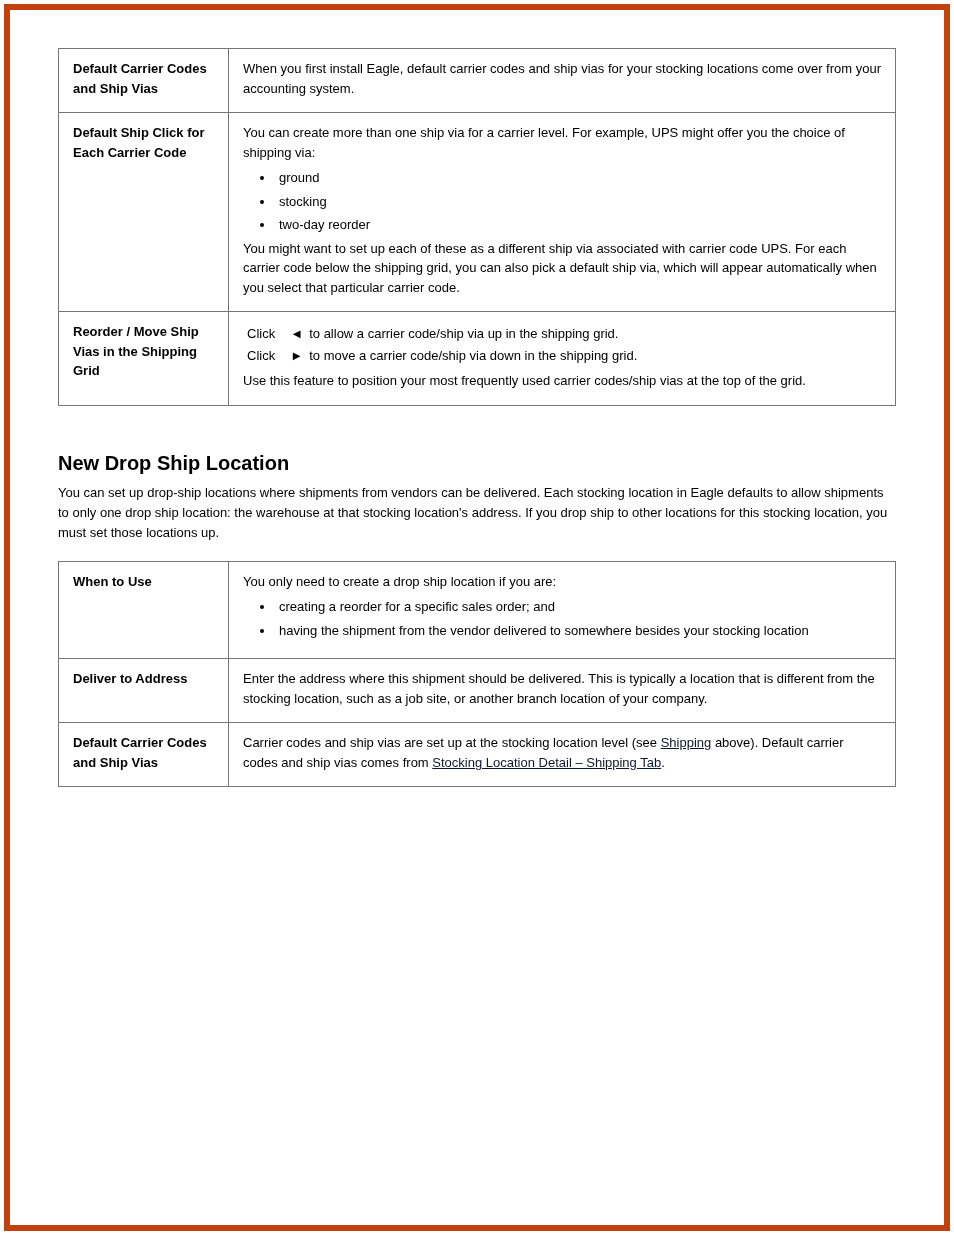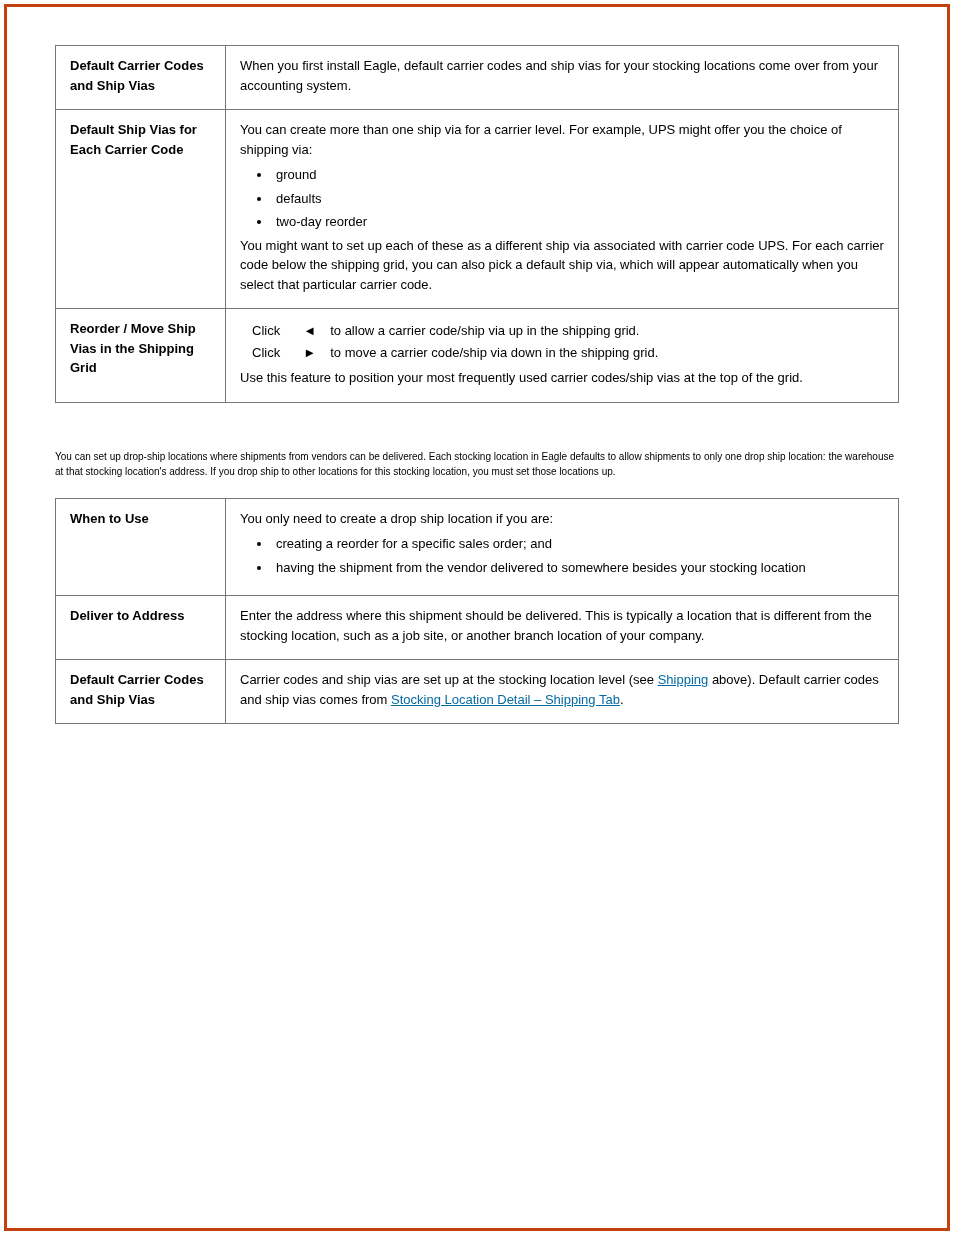--- a/index.html
+++ b/index.html
@@ -7,21 +7,21 @@
   body {
     font-family: Arial, Helvetica, sans-serif;
     font-size: 14px;
     color: #000;
     background: #fff;
     width: 954px;
     height: 1235px;
     position: relative;
   }
   .page {
-    border: 3px solid #c2410c;
+    border: 6px solid #c2410c;
     position: absolute;
     top: 4px; left: 4px; right: 4px; bottom: 4px;
     padding: 38px 48px 12px 48px;
   }
   table.tbl {
     border-collapse: collapse;
     width: 100%;
     margin-bottom: 46px;
   }
   table.tbl td {
@@ -41,65 +41,65 @@
     margin: 6px 0 4px 0;
     padding-left: 32px;
   }
   ul.bullets li {
     margin: 4px 0;
     padding-left: 4px;
   }
   .arrow-line {
     display: flex;
     align-items: center;
-    gap: 14px;
-    margin: 2px 12px;
+    gap: 6px;
+    margin: 2px 4px;
   }
   .arrow-line .glyph {
     width: 22px;
     display: inline-block;
     text-align: right;
   }
   a.link {
-    color: #0369a1;
+    color: #0f172a;
   }
   .section-title {
     font-size: 20px;
     font-weight: bold;
     margin: 10px 0 8px 0;
   }
   .intro {
-    font-size: 10px;
+    font-size: 13px;
     line-height: 1.55;
     margin-bottom: 18px;
   }
 </style>
 </head>
 <body>
 <div class="page">
 
 <table class="tbl">
   <tbody>
         <tr>
     <td class="left">
       <span class="hdr">Default Carrier Codes and Ship Vias</span>
     </td>
     <td>
       <span>When you first install Eagle, default carrier codes and ship vias for your stocking locations come over from your accounting system.</span>
     </td>
   </tr>
   <tr>
     <td class="left">
-      <span class="hdr">Default Ship Vias for Each Carrier Code</span>
+      <span class="hdr">Default Ship Click for Each Carrier Code</span>
     </td>
     <td>
       <div>You can create more than one ship via for a carrier level. For example, UPS might offer you the choice of shipping via:</div>
       <ul class="bullets">
         <li>ground</li>
-        <li>defaults</li>
+        <li>stocking</li>
         <li>two-day reorder</li>
       </ul>
       <div>You might want to set up each of these as a different ship via associated with carrier code UPS. For each carrier code below the shipping grid, you can also pick a default ship via, which will appear automatically when you select that particular carrier code.</div>
     </td>
   </tr>
   <tr>
     <td class="left">
       <span class="hdr">Reorder / Move Ship Vias in the Shipping Grid</span>
     </td>
     <td>
@@ -112,20 +112,21 @@
         <span>Click</span>
         <span class="glyph">►</span>
         <span>to move a carrier code/ship via down in the shipping grid.</span>
       </div>
       <div style="margin-top:6px">Use this feature to position your most frequently used carrier codes/ship vias at the top of the grid.</div>
     </td>
   </tr>
 </tbody>
     </table>
 
+<div class="section-title">New Drop Ship Location</div>
 <div class="intro">You can set up drop-ship locations where shipments from vendors can be delivered. Each stocking location in Eagle defaults to allow shipments to only one drop ship location: the warehouse at that stocking location's address. If you drop ship to other locations for this stocking location, you must set those locations up.</div>
 
 <table class="tbl">
   <tbody>
         <tr>
     <td class="left">
       <span class="hdr">When to Use</span>
     </td>
     <td>
       <div>You only need to create a drop ship location if you are:</div>

